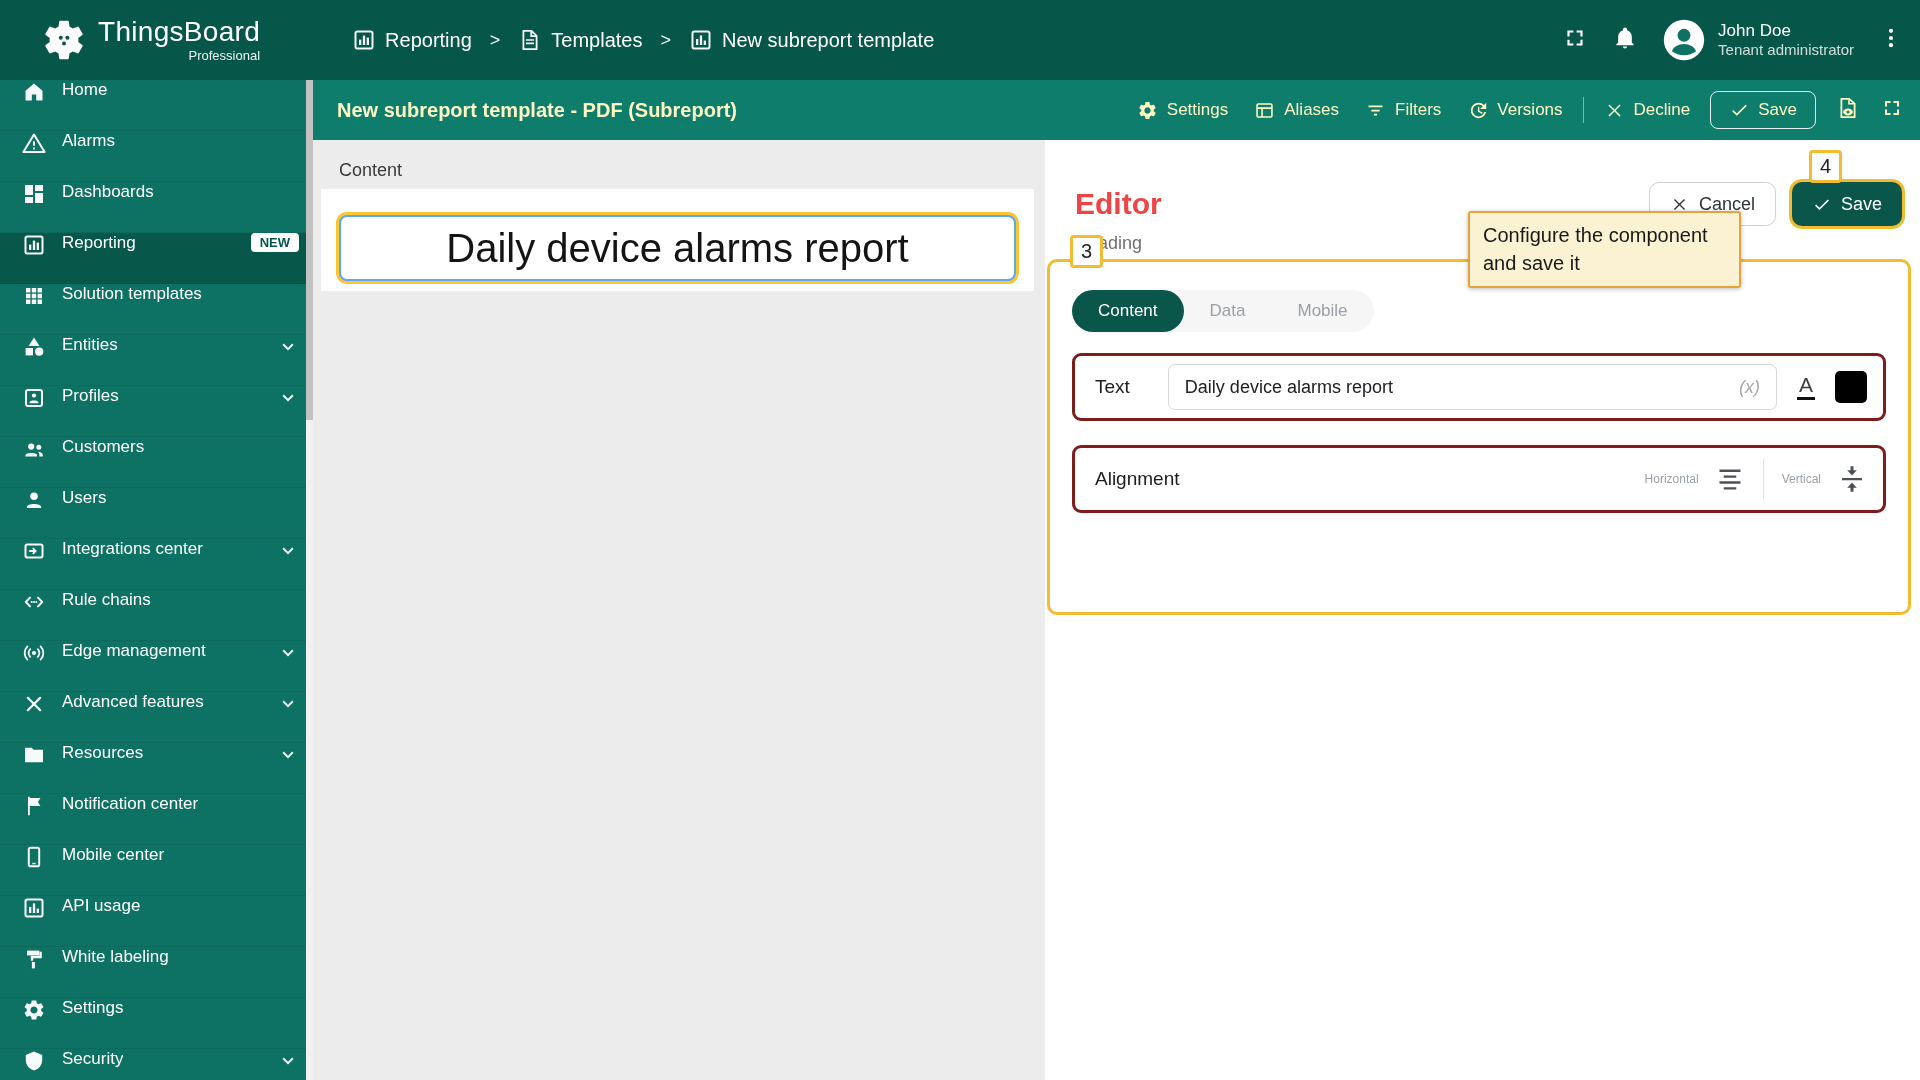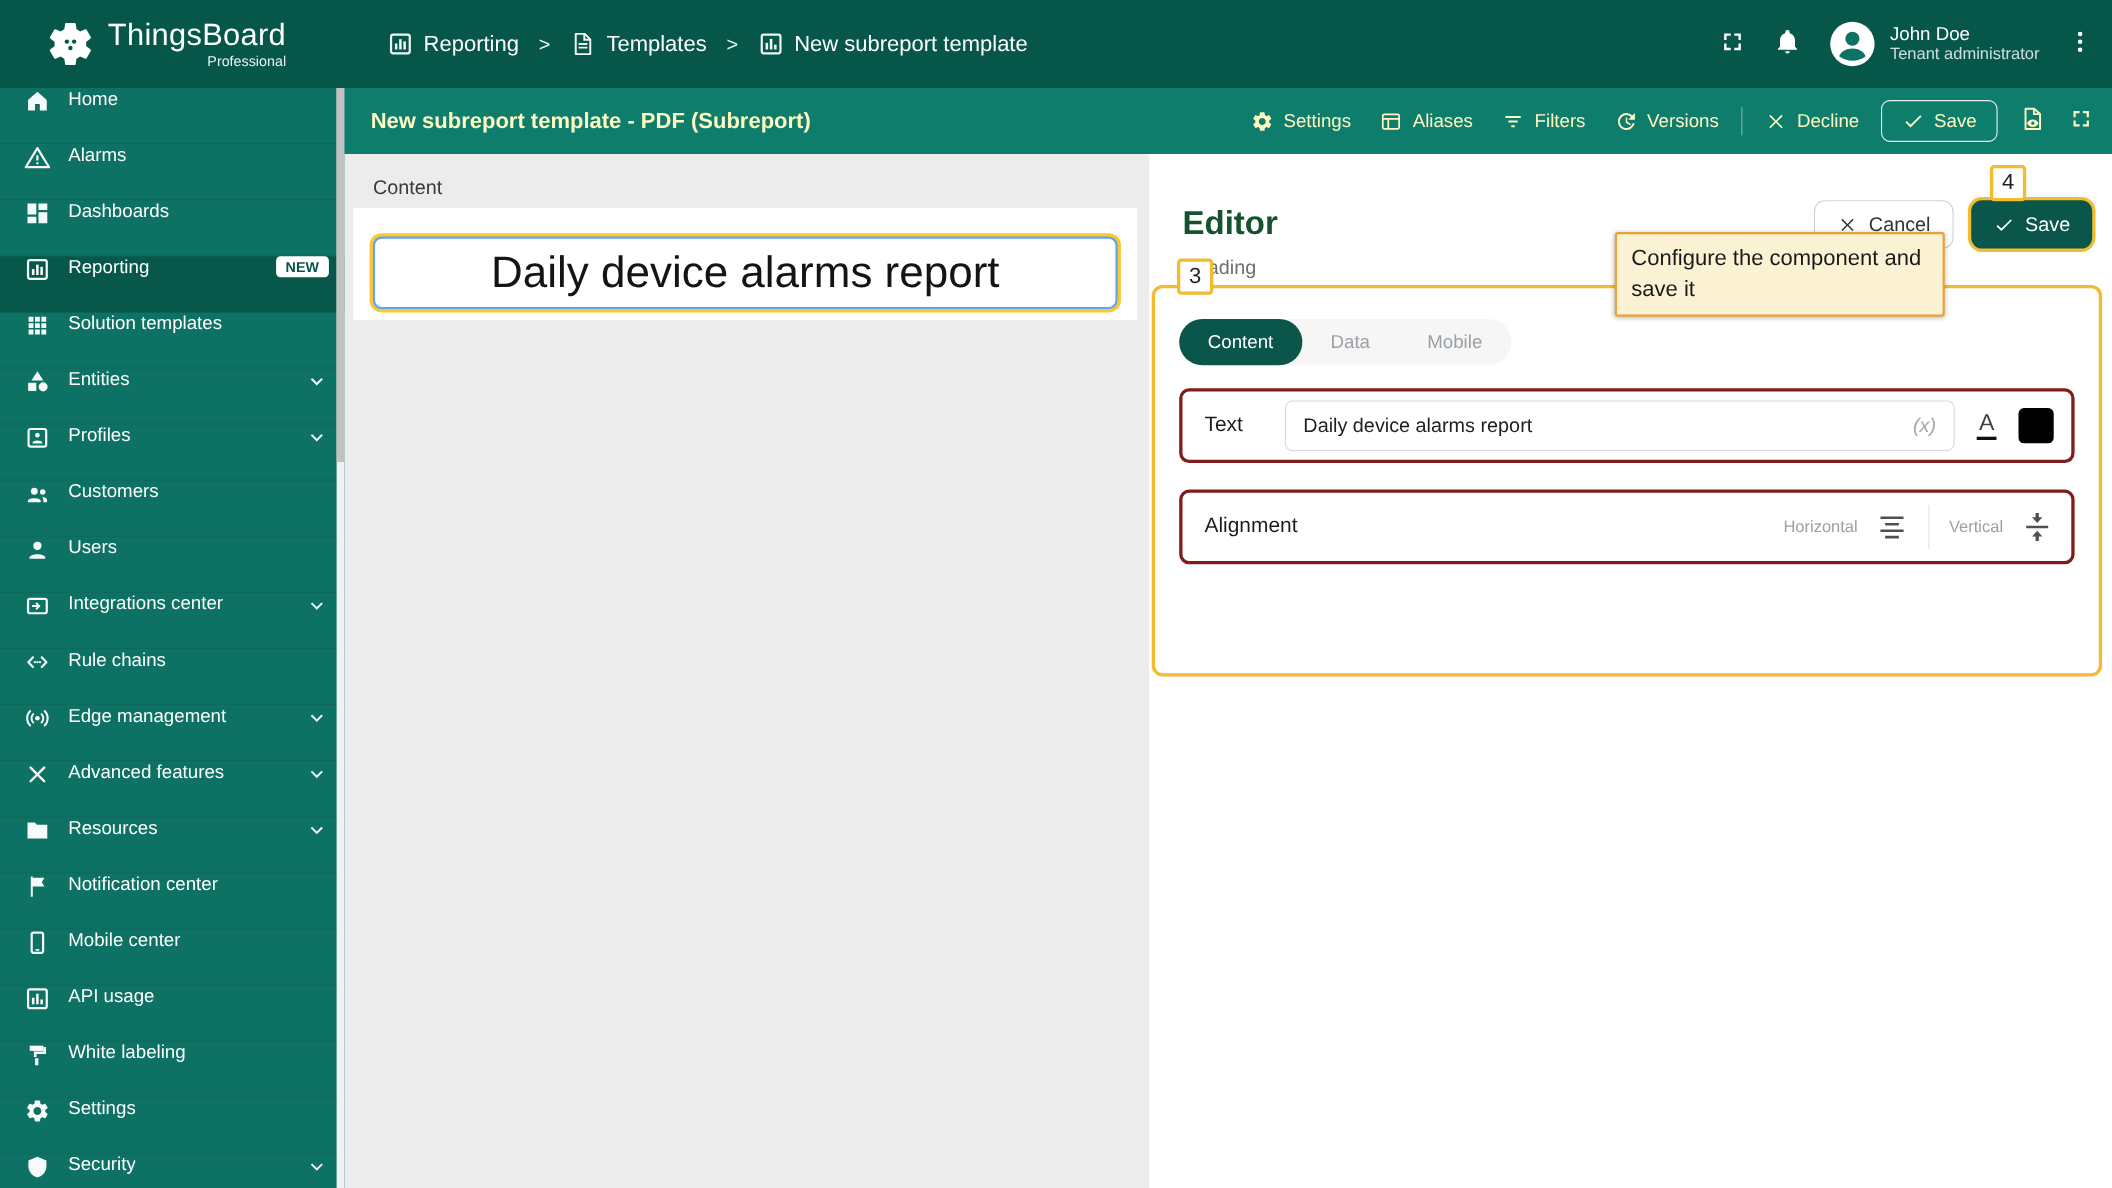--- a/index.html
+++ b/index.html
@@ -56,21 +56,21 @@
   
   .canvas{width:732px;background:#ececec;flex:none;padding-top:20px}
   .canvas-label{font-size:18px;font-weight:500;color:#3a3a3a;padding-left:26px}
   .canvas-card{margin:8px 11px 0 8px;height:102px;background:#fff;padding:26px 18px 10px}
   .widget-box{height:66px;background:#fff;border:2px solid #5aa7f8;border-radius:8px;box-shadow:0 0 0 3px #fdc52f;display:flex;align-items:center;justify-content:center;cursor:pointer}
   .widget-box span{font-size:40px;color:#141414}
 
   
   .editor{flex:1;position:relative;background:#fff;min-width:0}
   .editor-head{display:flex;align-items:center;justify-content:space-between;padding:42px 18px 0 30px}
-  .editor-title{font-size:30px;font-weight:600;color:#14532d;line-height:1.2}
+  .editor-title{font-size:30px;font-weight:600;color:#ef4444;line-height:1.2}
   .editor-actions{display:flex;align-items:flex-end;gap:16px}
   .btn-cancel{height:44px;padding:0 20px;border:1px solid #cfd2d4;border-radius:10px;color:#2e3438;font-size:18px;display:flex;align-items:center;gap:10px}
   .btn-cancel .icon{width:19px;height:19px}
   .btn-save{height:44px;padding:0 20px;border-radius:10px;background:var(--c-accent-dark,#0a564a);color:#fff;font-size:18px;display:flex;align-items:center;gap:10px;box-shadow:0 0 0 3px var(--c-annotation,#f3bb2f)}
   .btn-save .icon{width:19px;height:19px}
   .editor-sub{margin:7px 0 0 30px;font-size:18px;color:#6f6f6f}
 
   .anno-box{position:absolute;left:2px;right:9px;top:119px;height:356px;border:3px solid var(--c-annotation,#f3bb2f);border-radius:10px;padding:28px 22px 0}
   .tabs{display:inline-flex;align-items:center;background:#f6f6f6;border-radius:21px;height:42px}
   .tab{height:42px;padding:0 26px;border-radius:21px;font-size:17px;font-weight:500;color:#9aa0a6}
@@ -79,29 +79,29 @@
   .field-row{height:68px;border:3px solid #7f1d1d;border-radius:9px;display:flex;align-items:center;padding:0 16px 0 20px;background:#fff}
   .field-row.first{margin-top:21px}
   .field-row + .field-row{margin-top:24px}
   .field-label{font-size:19px;color:#1d1d1d}
   .row-spacer{flex:1}
   .text-input{flex:1;height:46px;border:1px solid #d8d8d8;border-radius:7px;display:flex;align-items:center;justify-content:space-between;padding:0 16px;margin:0 20px 0 38px;cursor:text}
   .ti-value{font-size:18px;color:#202124}
   .ti-fx{font-size:18px;font-style:italic;color:#a6a6a6}
   .font-color{margin-right:20px;font-size:21px;font-weight:500;color:#3f3f3f;border-bottom:3px solid #101010;line-height:1.05;padding:0 2px 1px}
   .swatch{width:32px;height:32px;background:var(--c-swatch,#000);border-radius:5px}
-  .muted{font-size:15px;color:#9aa0a6}
+  .muted{font-size:12px;color:#9aa0a6}
   .icon-box{width:30px;height:30px;color:#4d5156;margin-left:16px}
   .v-div{width:1px;height:40px;background:#e2e2e2;margin:0 18px}
   .stepper{width:20px;height:22px;color:#9e9e9e;margin:0 8px}
 
   .badge{position:absolute;width:33px;height:33px;background:#fff;border:3px solid var(--c-annotation,#f3bb2f);border-radius:4px;display:flex;align-items:center;justify-content:center;font-size:20px;color:#222;z-index:5}
   .badge.s3{left:25px;top:95px}
   .badge.s4{right:78px;top:10px}
-  .callout{position:absolute;left:423px;top:71px;width:300px;background:var(--c-callout-bg,#fbf2d3);border:2.5px solid var(--c-callout-border,#e9a23b);border-radius:3px;padding:9px 13px;font-size:20px;line-height:1.38;color:#191919;z-index:6;box-shadow:0 1px 5px rgba(0,0,0,.28)}
+  .callout{position:absolute;left:423px;top:71px;width:273px;background:var(--c-callout-bg,#fbf2d3);border:2.5px solid var(--c-callout-border,#e9a23b);border-radius:3px;padding:9px 13px;font-size:20px;line-height:1.38;color:#191919;z-index:6;box-shadow:0 1px 5px rgba(0,0,0,.28)}
 </style>
 </head>
 <body>
 
 <header class="topbar">
   <div class="logo">
     <span class="icon logo-mark">
       <svg viewBox="0 0 24 24" fill="#ffffff">
           <path d="M19.14 12.94c.04-.3.06-.61.06-.94 0-.32-.02-.64-.07-.94l2.03-1.58a.49.49 0 0 0 .12-.61l-1.92-3.32a.488.488 0 0 0-.59-.22l-2.39.96c-.5-.38-1.03-.7-1.62-.94l-.36-2.54a.484.484 0 0 0-.48-.41h-3.84c-.24 0-.43.17-.47.41l-.36 2.54c-.59.24-1.13.57-1.62.94l-2.39-.96a.484.484 0 0 0-.59.22L2.74 8.87c-.12.21-.08.47.12.61l2.03 1.58c-.05.3-.09.63-.09.94s.02.64.07.94l-2.03 1.58a.49.49 0 0 0-.12.61l1.92 3.32c.12.22.37.29.59.22l2.39-.96c.5.38 1.03.7 1.62.94l.36 2.54c.05.24.24.41.48.41h3.84c.24 0 .44-.17.47-.41l.36-2.54c.59-.24 1.13-.56 1.62-.94l2.39.96c.22.08.47 0 .59-.22l1.92-3.32a.49.49 0 0 0-.12-.61l-2.01-1.58z"></path>
           <circle cx="12" cy="12" r="3.8" fill="#ffffff"></circle>

